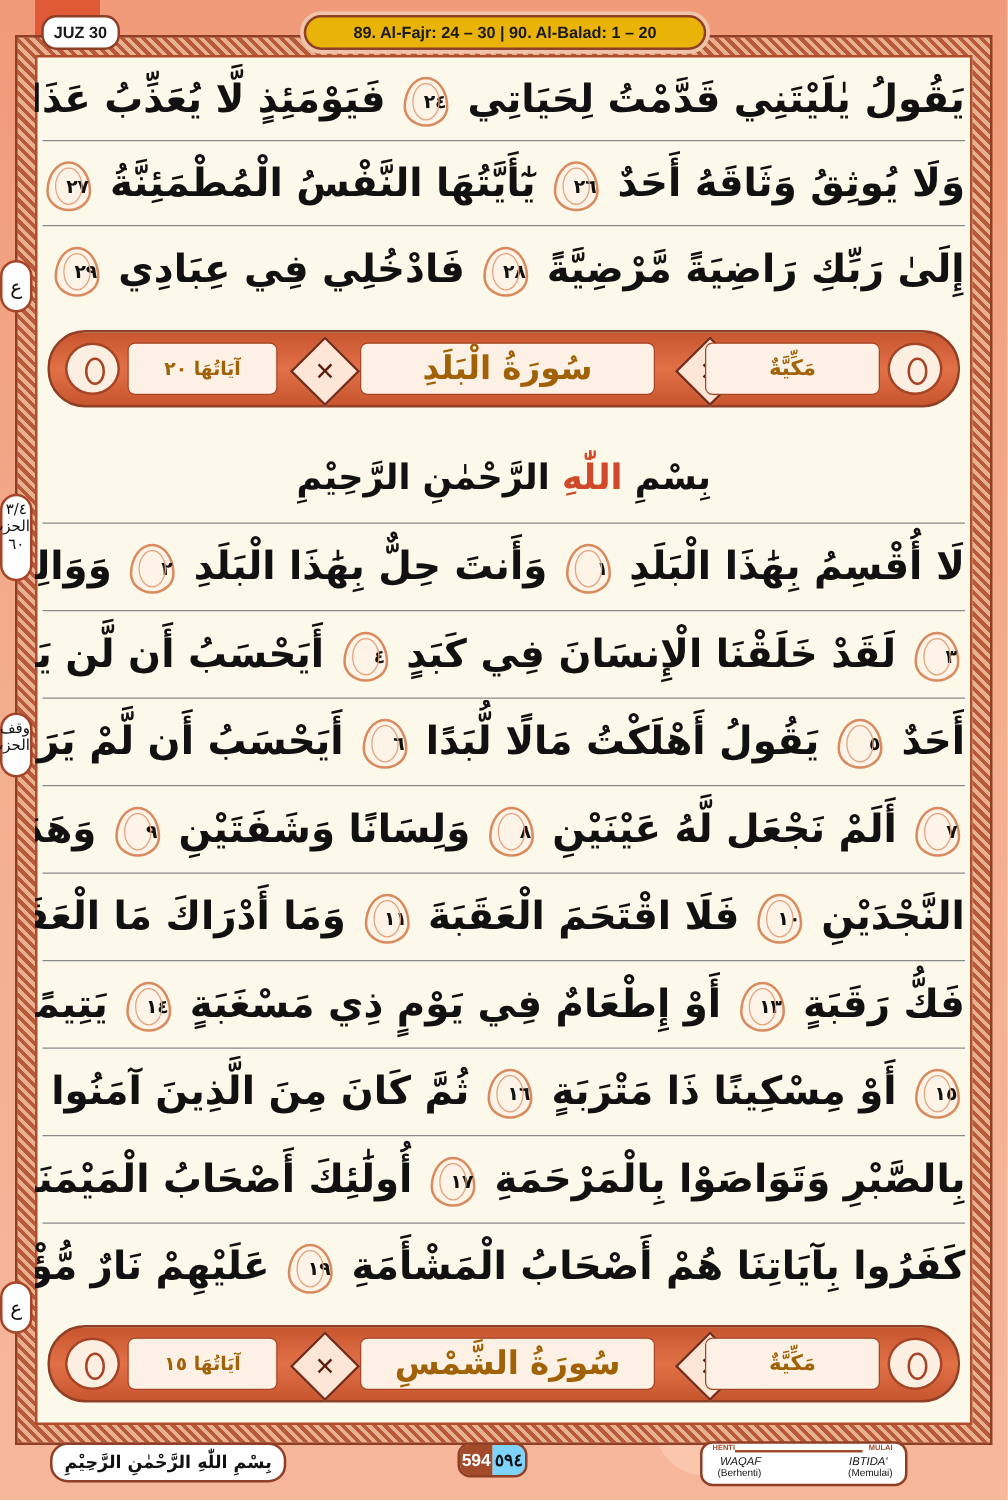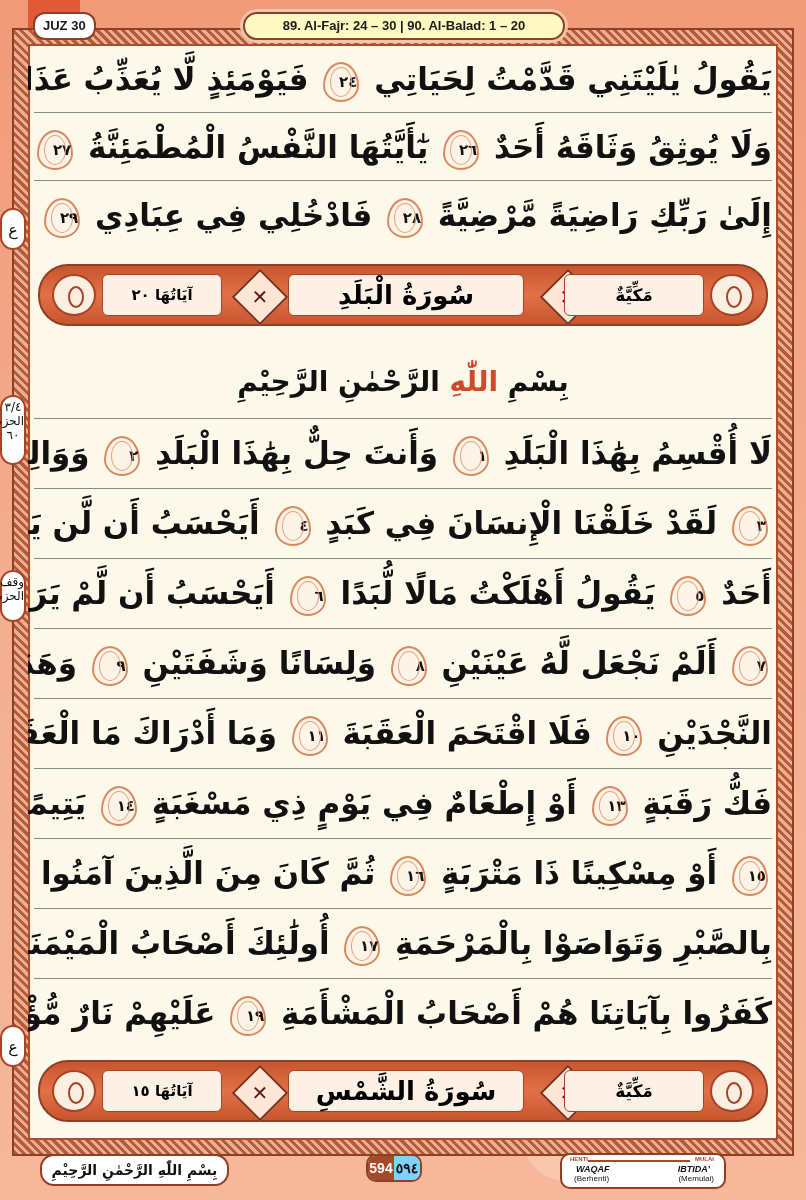--- a/index.html
+++ b/index.html
@@ -35,21 +35,21 @@
     background:#e05a37;
   }
   .juz-badge {
     position:absolute; left:33px; top:12px; height:24px; padding:0 8px;
     background:#fff; border-radius:12px; border:2px solid #8f3f26;
     font-family:"Liberation Sans", sans-serif; font-weight:bold; font-size:13px;
     line-height:24px; color:#1a1a1a; z-index:5;
   }
   .surah-range {
     position:absolute; left:243px; top:12px; width:318px; height:24px;
-    background:#fef9c3; border:2px solid #8f3f26; border-radius:14px;
+    background:#eab308; border:2px solid #8f3f26; border-radius:14px;
     font-family:"Liberation Sans", sans-serif; font-weight:bold; font-size:13px;
     text-align:center; line-height:24px; color:#1a1a1a; z-index:5;
     box-shadow:0 0 0 3px #f0c4a8;
   }
   
   .lines { position:absolute; left:28px; top:46px; width:750px; }
   .line {
     position:absolute; left:0; width:750px; height:66px;
     direction:rtl; text-align:justify; text-align-last:justify;
     font-family:"DejaVu Sans", sans-serif; font-size:31px; font-weight:bold;
@@ -89,21 +89,21 @@
     background:#fde6d6; border:2px solid #7a2c18; transform:rotate(45deg);
   }
   .banner .diamond::after {
     content:"✕"; position:absolute; left:0; top:0; width:36px; height:36px;
     transform:rotate(-45deg); text-align:center; line-height:36px; color:#5a1d0e;
     font-size:20px; font-weight:bold;
   }
   .banner .panel {
     position:absolute; top:8px; height:42px; background:#fdf0e4;
     border:1px solid #a64426; box-sizing:border-box; border-radius:6px;
-    direction:rtl; text-align:center; line-height:40px; color:#000000;
+    direction:rtl; text-align:center; line-height:40px; color:#a16207;
     font-weight:bold;
   }
   .panel.left  { left:62px;  width:120px; font-size:15px; }
   .panel.mid   { left:248px; width:236px; font-size:26px; }
   .panel.right { right:62px; width:140px; font-size:17px; }
   .bismillah {
     position:absolute; left:0; width:750px; height:60px; text-align:center;
     direction:rtl; font-size:28px; font-weight:bold; line-height:60px; color:#111;
   }
   .bismillah .allah { color:#d0492a; }
@@ -129,21 +129,21 @@
   }
   .page-badge .latin { flex:1; background:#a34a2b; color:#fff; text-align:center; line-height:24px; }
   .page-badge .arabic { flex:1; background:#7dd3fc; color:#111; text-align:center; line-height:24px; }
   .legend-box {
     position:absolute; left:560px; top:3px; width:162px; height:32px;
     background:#fff; border:2px solid #8f3f26; border-radius:10px;
     font-family:"Liberation Sans", sans-serif; color:#111;
   }
   .legend-box .lbl { position:absolute; top:1px; font-size:6px; font-weight:bold; color:#a34a2b; }
   .legend-box .bar { position:absolute; left:26px; right:34px; top:5px; height:2px; background:#a34a2b; }
-  .legend-box .term { position:absolute; top:9px; font-size:9px; font-weight:bold; font-style:italic; }
+  .legend-box .term { position:absolute; top:9px; font-size:9px; font-weight:normal; font-style:italic; }
   .legend-box .sub  { position:absolute; top:19px; font-size:8px; }
 </style>
 </head>
 <body>
 
 <div class="bg-pattern"></div>
 <div class="juz-tab"></div>
 <div class="juz-badge">JUZ 30</div>
 <div class="surah-range">89. Al-Fajr: 24 – 30 | 90. Al-Balad: 1 – 20</div>
 

